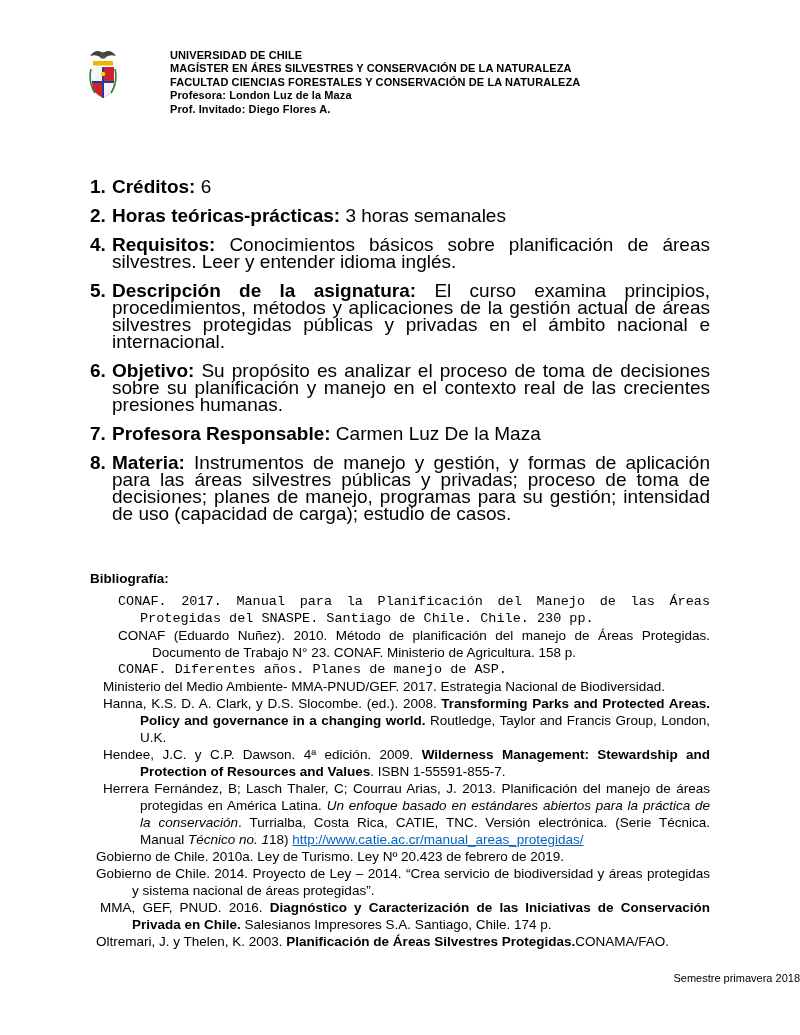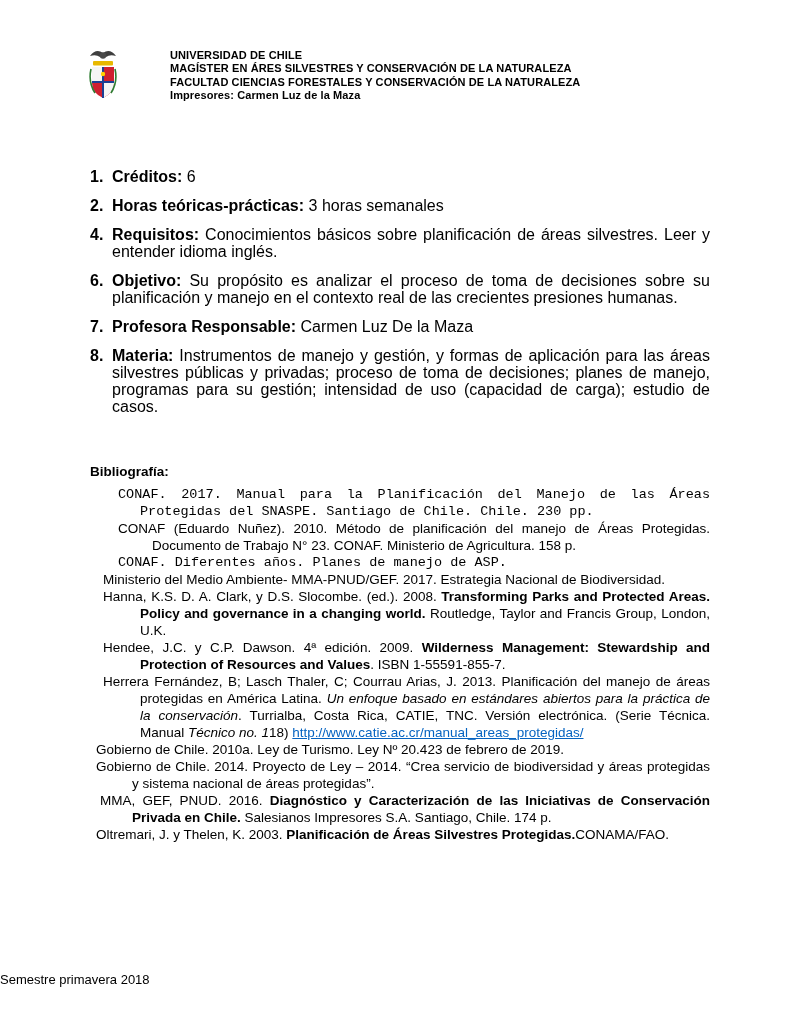--- a/index.html
+++ b/index.html
@@ -20,21 +20,21 @@
     font-weight: bold;
     font-size: 11px;
     line-height: 13.4px;
     padding-top: 3px;
     letter-spacing: 0.1px;
   }
   
   .items {
     margin: 62px 90px 0 90px;
     width: 620px;
-    font-size: 16px;
+    font-size: 19px;
     line-height: 17px;
   }
   .item {
     padding-left: 22px;
     text-align: justify;
     margin-bottom: 12px;
   }
   .num { display: inline-block; width: 22px; margin-left: -22px; font-weight: bold; }
   .lab { font-weight: bold; }
   
@@ -52,22 +52,22 @@
   .b-e { padding-left: 42px; text-indent: -36px; }
   .b-f { padding-left: 42px; text-indent: -32px; }
   .seg-bold { font-weight: bold; }
   .seg-italic { font-style: italic; }
   .link { color: var(--link-color, #0563c1); cursor: pointer; }
   
   .footer {
     position: absolute;
     left: 0; right: 0;
     top: 972px;
-    text-align: left;
-    font-size: 13px;
+    text-align: right;
+    font-size: 11px;
   }
 </style>
 </head>
 <body>
 
 <div class="page">
 
   <div class="header">
     <div class="logo">
       <svg viewBox="0 0 30 60" width="30" height="60" aria-hidden="true">
@@ -85,28 +85,30 @@
         <circle cx="15" cy="28" r="2.2" fill="#ffd100"></circle>
 
         <path d="M3 23 q-3 13 4 24" stroke="#2e7d32" stroke-width="1.6" fill="none"></path>
         <path d="M27 23 q3 13 -4 24" stroke="#2e7d32" stroke-width="1.6" fill="none"></path>
       </svg>
     </div>
     <div class="header-text">
       <div>UNIVERSIDAD DE CHILE</div>
       <div>MAGÍSTER EN ÁRES SILVESTRES Y CONSERVACIÓN DE LA NATURALEZA</div>
       <div>FACULTAD CIENCIAS FORESTALES Y CONSERVACIÓN DE LA NATURALEZA</div>
-      <div>Impresores: Carmen Luz de la Maza</div>
+      <div>Profesora: London Luz de la Maza</div>
+      <div>Prof. Invitado: Diego Flores A.</div>
     </div>
   </div>
 
   <div class="items" id="items-container">
       <div class="item"><span class="num">1.</span><span class="lab">Créditos:</span><span>  6</span></div>
       <div class="item"><span class="num">2.</span><span class="lab">Horas teóricas-prácticas:</span><span> 3 horas semanales</span></div>
       <div class="item"><span class="num">4.</span><span class="lab">Requisitos:</span><span> Conocimientos básicos sobre planificación de áreas silvestres. Leer y entender idioma inglés.</span></div>
+      <div class="item"><span class="num">5.</span><span class="lab">Descripción de la asignatura:</span><span> El curso examina principios, procedimientos, métodos y aplicaciones de la gestión actual de áreas silvestres protegidas públicas y privadas en el ámbito nacional e internacional.</span></div>
       <div class="item"><span class="num">6.</span><span class="lab">Objetivo:</span><span> Su propósito es analizar el proceso de toma de decisiones sobre su planificación y manejo en el contexto real de las crecientes presiones humanas.</span></div>
       <div class="item"><span class="num">7.</span><span class="lab">Profesora Responsable:</span><span> Carmen Luz De la Maza</span></div>
       <div class="item"><span class="num">8.</span><span class="lab">Materia:</span><span> Instrumentos de manejo y gestión, y formas de aplicación para las áreas silvestres públicas y privadas; proceso de toma de decisiones; planes de manejo, programas para su gestión; intensidad de uso (capacidad de carga); estudio de casos.</span></div>
     </div>
 
   <div class="bib">
     <div class="bib-title">Bibliografía:</div>
     <div id="bib-entries">
         <p class="bib-entry b-a"><span class="seg">CONAF. 2017. Manual para la Planificación del Manejo de las Áreas Protegidas del SNASPE. Santiago de Chile. Chile. 230 pp.</span></p>
         <p class="bib-entry b-b"><span class="seg">CONAF (Eduardo Nuñez). 2010. Método de planificación del manejo de Áreas Protegidas. Documento de Trabajo N° 23. CONAF. Ministerio de Agricultura. 158 p.</span></p>

